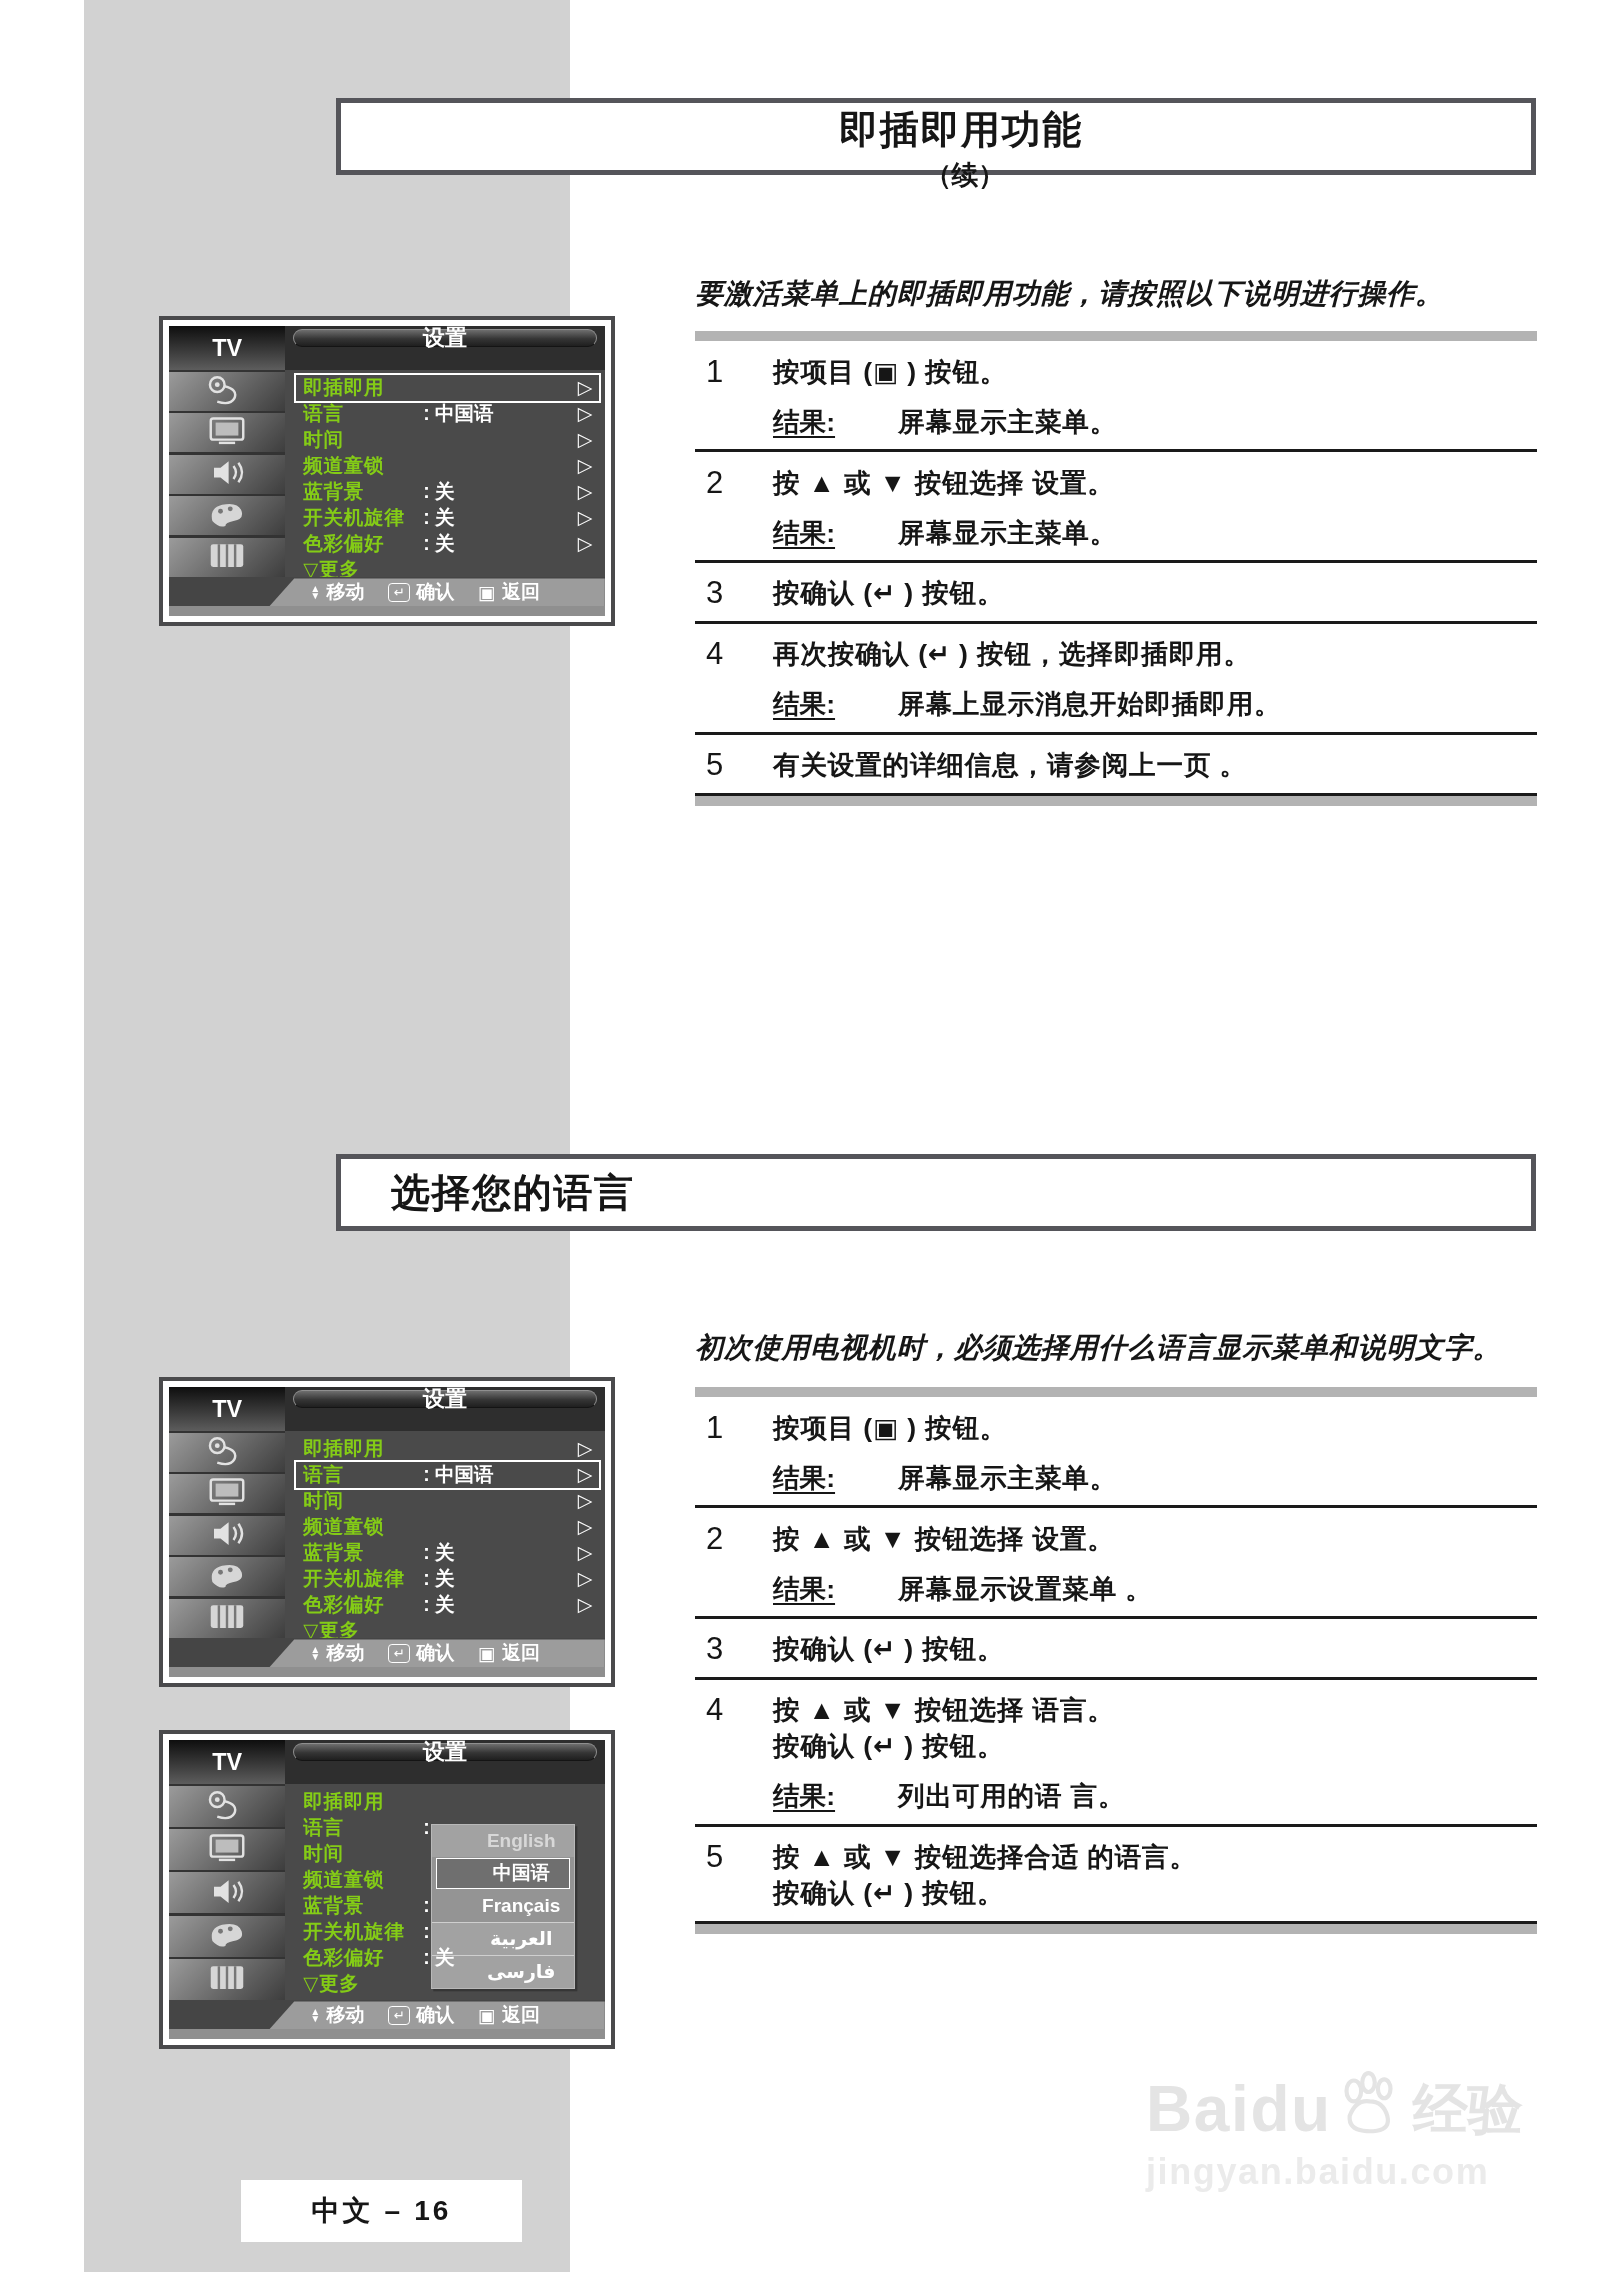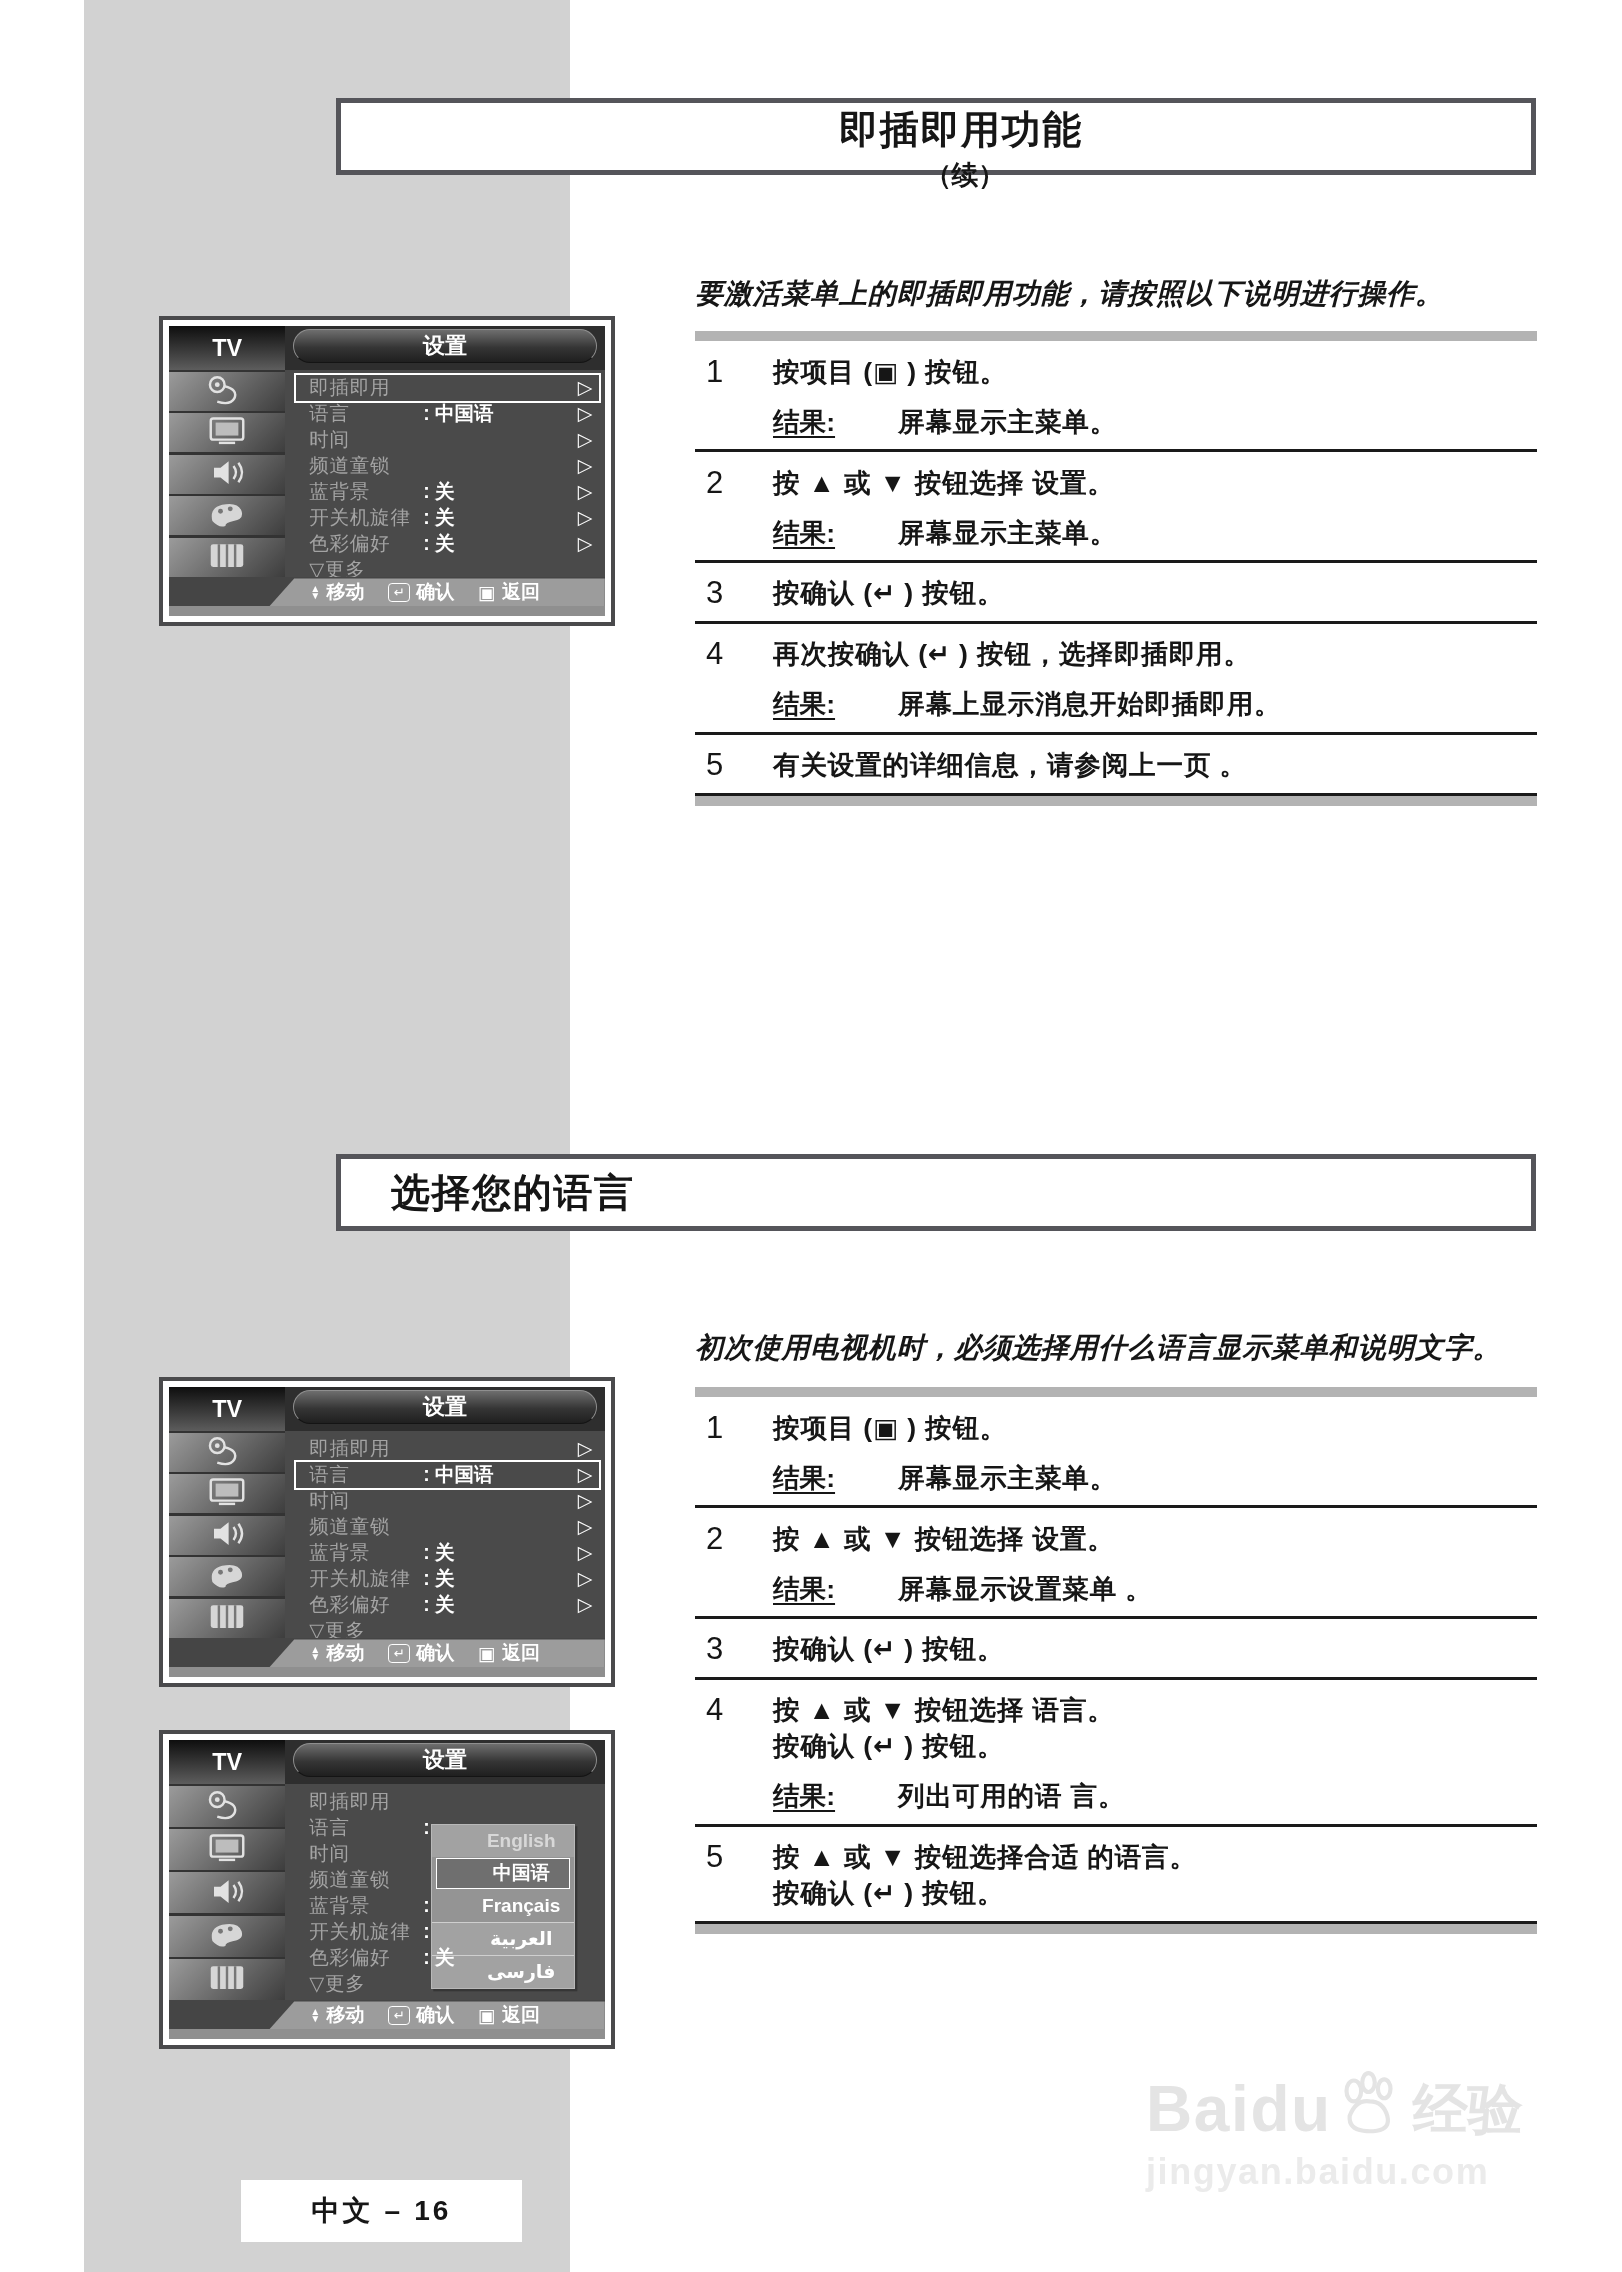--- a/index.html
+++ b/index.html
@@ -42,31 +42,31 @@
   .tv-menu{position:absolute;left:159px;width:456px;height:310px;background:#ffffff;
            border:4.7px solid #4a4a4c;box-sizing:border-box;padding:6.2px;}
   #menu1{top:316px;}
   #menu2{top:1377px;}
   #menu3{top:1730px;height:319px;}
   .menu-inner{position:relative;width:100%;height:100%;background:#4a4a4a;overflow:hidden;}
   .menu-header{height:44px;display:flex;}
   .tv-box{width:116px;background:linear-gradient(180deg,#0e0e0e 0%,#5d5d5d 100%);
           color:#fff;font-size:23.4px;font-weight:bold;display:flex;align-items:center;justify-content:center;}
   .header-right{flex:1;background:#2e2e2e;position:relative;}
-  .pill{position:absolute;left:7.8px;right:7.8px;top:3.1px;height:34px;border-radius:18px;
+  .pill{position:absolute;left:7.8px;right:7.8px;top:3.1px;height:18px;border-radius:18px;
         background:linear-gradient(180deg,#6e6e6e 0%,#353535 55%,#1f1f1f 100%);
         border:1.6px solid #8f8f8f;border-bottom-color:#141414;box-sizing:border-box;
         color:#fff;font-size:22px;font-weight:bold;display:flex;align-items:center;justify-content:center;}
   .menu-body{display:flex;height:calc(100% - 83px);}
   .sidebar{width:116px;background:#333;display:flex;flex-direction:column;gap:2.3px;padding-top:1.6px;box-sizing:border-box;}
   .side-cell{flex:1;background:linear-gradient(135deg,#9b9b9b 0%,#3d3d3d 100%);
              display:flex;align-items:center;justify-content:center;}
   .menu-main{flex:1;padding:4.7px 6.2px 0 11px;position:relative;}
   .menu-row{position:relative;height:26px;display:flex;align-items:center;}
-  .row-label{color:#a3a3a3;font-size:19.5px;font-weight:normal;padding-left:13px;letter-spacing:0.8px;}
+  .row-label{color:#84cc16;font-size:19.5px;font-weight:bold;padding-left:7px;letter-spacing:0.8px;}
   .row-value{position:absolute;left:42%;color:#fff;font-size:19.5px;font-weight:bold;}
   .row-arrow{position:absolute;right:6.2px;color:#fff;font-size:19px;line-height:1;}
   .menu-row.highlight{outline:2.3px solid #ffffff;outline-offset:-0.8px;}
   .menu-footer{height:39px;position:relative;background:#454545;}
   .foot-strip{position:absolute;left:0;right:0;bottom:0;height:9.4px;background:#8f8f8f;}
   .foot-bar{position:absolute;left:100px;right:0;top:1.6px;height:28px;background:#9c9c9c;
             clip-path:polygon(25px 0,100% 0,100% 100%,0 100%);
             display:flex;align-items:center;gap:7.8px;padding-left:41px;}
   .foot-group{display:flex;align-items:center;gap:6.2px;margin-right:15.6px;}
   .move-icon{display:flex;flex-direction:column;color:#fff;font-size:10.2px;line-height:7.8px;}

